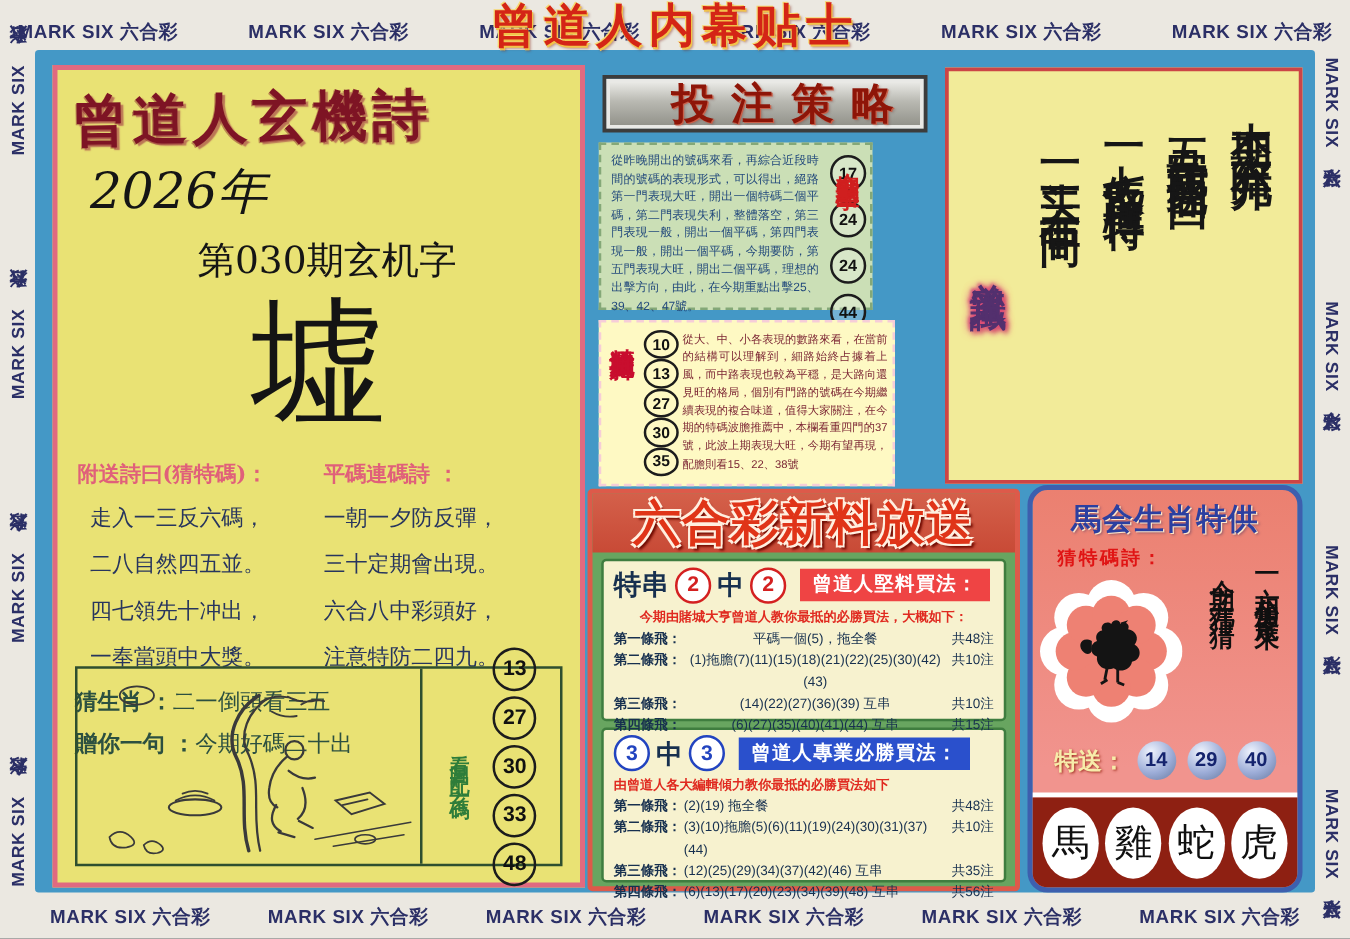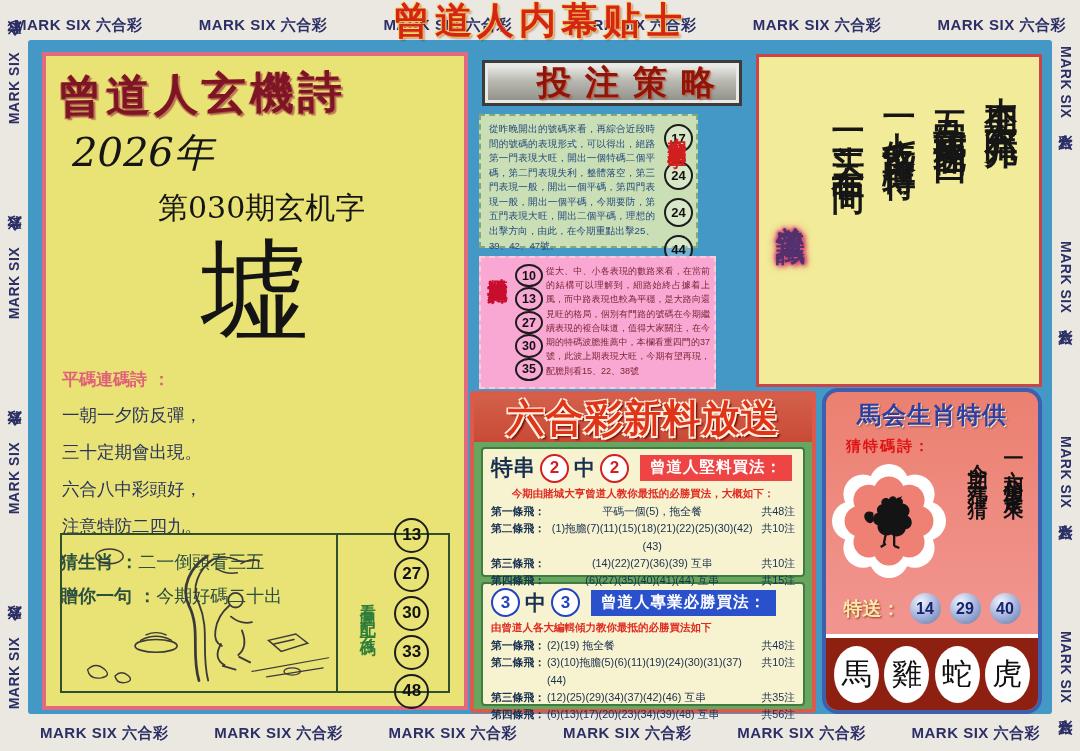--- a/index.html
+++ b/index.html
@@ -56,21 +56,21 @@
   .strat-hdr span{font-family:"DejaVu Serif",serif;font-size:34px;font-weight:900;color:#8e1508;
         letter-spacing:14px;padding-left:14px;text-shadow:1px 1px 0 #c8604a,2px 2px 2px #50080037;}
   .gbox{position:absolute;left:479px;top:114px;width:219px;height:134px;background:#cbdfb6;
         border:2px dashed #84a878;box-sizing:border-box;}
   .strat-body{position:absolute;left:8px;top:6px;width:166px;font-size:9.6px;line-height:1.52;
         color:#234a7c;text-align:justify;}
   .fcircles{position:absolute;left:183px;top:8px;display:flex;flex-direction:column;gap:8px;}
   .fcircles .cnum{width:25px;height:25px;font-size:13px;background:rgba(255,255,255,.25);}
   .flabel{position:absolute;right:5px;top:7px;writing-mode:vertical-rl;font-family:"DejaVu Serif",serif;
         font-size:19px;font-weight:900;color:#d01f1f;letter-spacing:2px;}
-  .pbox{position:absolute;left:479px;top:256px;width:237px;height:133px;background:#f9a8d4;
+  .pbox{position:absolute;left:479px;top:256px;width:237px;height:133px;background:#fef9c3;
         border:2px dashed #f6cdd8;box-sizing:border-box;display:flex;padding:5px 4px;gap:3px;}
   .pbox-title{writing-mode:vertical-rl;font-family:"DejaVu Serif",serif;font-size:20px;font-weight:900;
         color:#c80e2e;letter-spacing:1px;}
   .pbox-circles{display:flex;flex-direction:column;justify-content:space-between;padding:1px 0;}
   .pbox-circles .cnum{width:24px;height:24px;font-size:12.5px;border-width:2px;}
   .pbox-body{flex:1;font-size:9px;line-height:1.58;color:#7c2634;text-align:justify;padding-top:1px;}
   
   .news{position:absolute;left:470px;top:391px;width:346px;height:322px;border:4px solid #dd5a4a;
         background:#68a560;border-radius:4px;box-sizing:border-box;padding:0 7px;}
   .news-title{margin:0 -7px;height:47px;display:flex;align-items:center;justify-content:center;
@@ -164,20 +164,27 @@
   </div>
 
   <div class="main"></div>
 
   <div class="lpanel">
     <div class="lp-title">曾道人玄機詩</div>
     <div class="lp-year">2026年</div>
     <div class="lp-issue">第030期玄机字</div>
     <div class="lp-char">墟</div>
     <div class="poems">
+      <div class="poem-col first">
+        <div class="poem-h">附送詩曰(猜特碼)：</div>
+        <div class="poem-l">走入一三反六碼，</div>
+        <div class="poem-l">二八自然四五並。</div>
+        <div class="poem-l">四七領先十冲出，</div>
+        <div class="poem-l">一奉當頭中大獎。</div>
+      </div>
       <div class="poem-col">
         <div class="poem-h">平碼連碼詩 ：</div>
         <div class="poem-l">一朝一夕防反彈，</div>
         <div class="poem-l">三十定期會出現。</div>
         <div class="poem-l">六合八中彩頭好，</div>
         <div class="poem-l">注意特防二四九。</div>
       </div>
     </div>
     <div class="hint"><b>猜生肖 ：</b><span>二一倒頭看三五</span></div>
     <div class="hint"><b>贈你一句 ：</b><span>今期好碼二十出</span></div>

